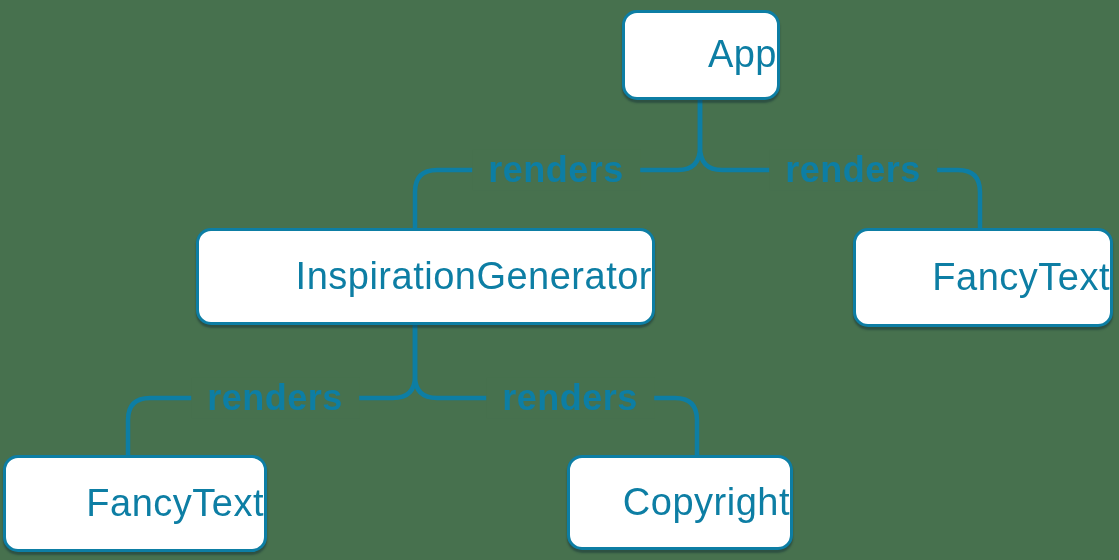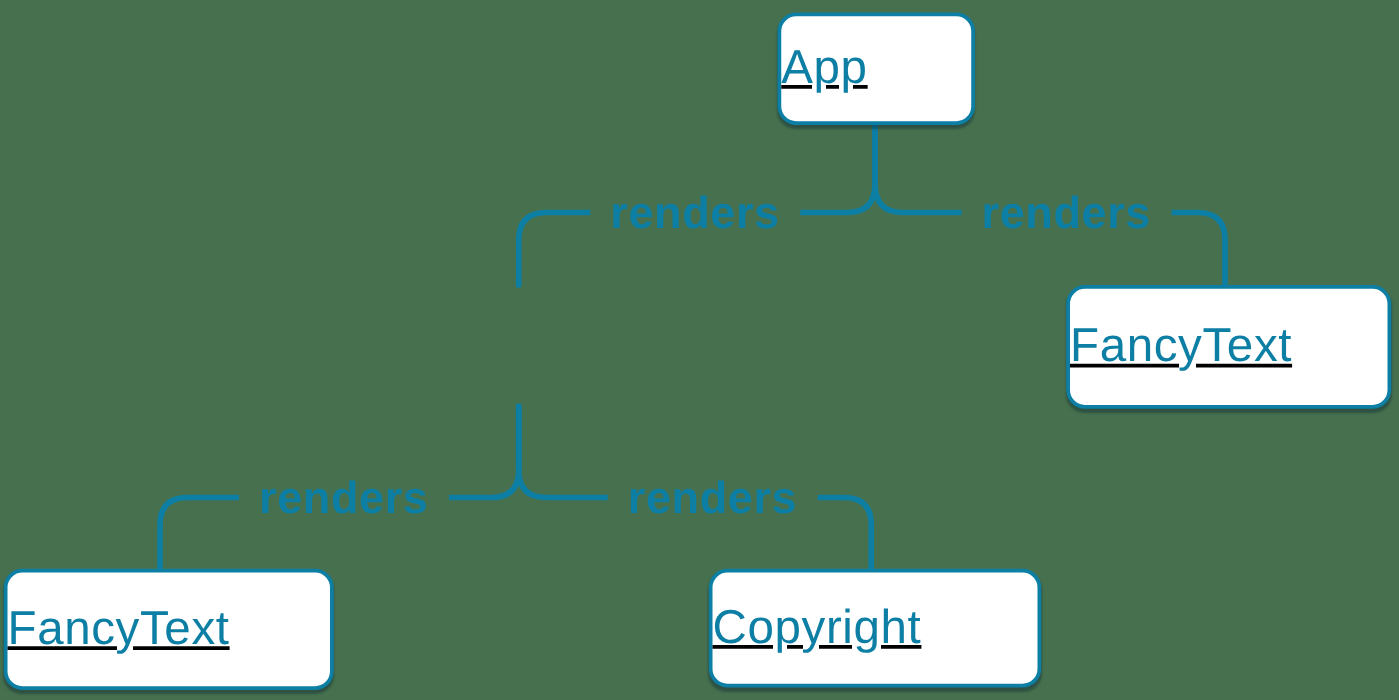--- a/index.html
+++ b/index.html
@@ -31,41 +31,40 @@
   svg.connectors path {
     fill: none;
     stroke: var(--accent-color);
     stroke-width: 4.5;
     stroke-linecap: round;
   }
   .node {
     position: absolute;
     display: flex;
     align-items: center;
-    justify-content: flex-start;
+    justify-content: flex-end;
     background: var(--node-fill-color);
     border: 3.5px solid var(--accent-color);
     border-radius: 15px;
     box-shadow: 0 3px 2px rgba(16, 42, 53, 0.45);
-    text-decoration: underline;
   }
   .node .node-label {
     color: var(--accent-color);
     font-size: 38px;
     font-weight: 500;
     letter-spacing: 0.5px;
     white-space: nowrap;
     line-height: 1;
     padding-bottom: 2px;
   }
   .node-app            { left: 622px; top: 10px;  width: 158px; height: 90px; }
   .node-inspiration    { left: 196px; top: 228px; width: 459px; height: 97px; }
   .node-fancy-top      { left: 853px; top: 228px; width: 260px; height: 99px; }
   .node-fancy-bottom   { left: 3px;   top: 455px; width: 264px; height: 97px; }
-  .node-copyright      { left: 567px; top: 455px; width: 266px; height: 95px; }
+  .node-copyright      { left: 567px; top: 455px; width: 226px; height: 95px; }
   .edge-label {
     position: absolute;
     transform: translate(-50%, -50%);
     background: var(--background-color);
     color: var(--accent-color);
     font-size: 36px;
     font-weight: 700;
     letter-spacing: 0.5px;
     line-height: 1.15;
     padding: 0 16px;
@@ -85,20 +84,23 @@
     <path d="M 700 100 V 147 Q 700 170 678 170 H 437 Q 415 170 415 192 V 228"></path>
     <path d="M 700 100 V 147 Q 700 170 722 170 H 958 Q 980 170 980 192 V 228"></path>
     <path d="M 415 325 V 376 Q 415 398 393 398 H 150 Q 128 398 128 420 V 455"></path>
     <path d="M 415 325 V 376 Q 415 398 437 398 H 675 Q 697 398 697 420 V 455"></path>
   </svg>
 
   <div class="node node-app">
     <span class="node-label">App</span>
   </div>
 
+  <div class="node node-inspiration">
+    <span class="node-label">InspirationGenerator</span>
+  </div>
 
   <div class="node node-fancy-top">
     <span class="node-label">FancyText</span>
   </div>
 
   <div class="node node-fancy-bottom">
     <span class="node-label">FancyText</span>
   </div>
 
   <div class="node node-copyright">

